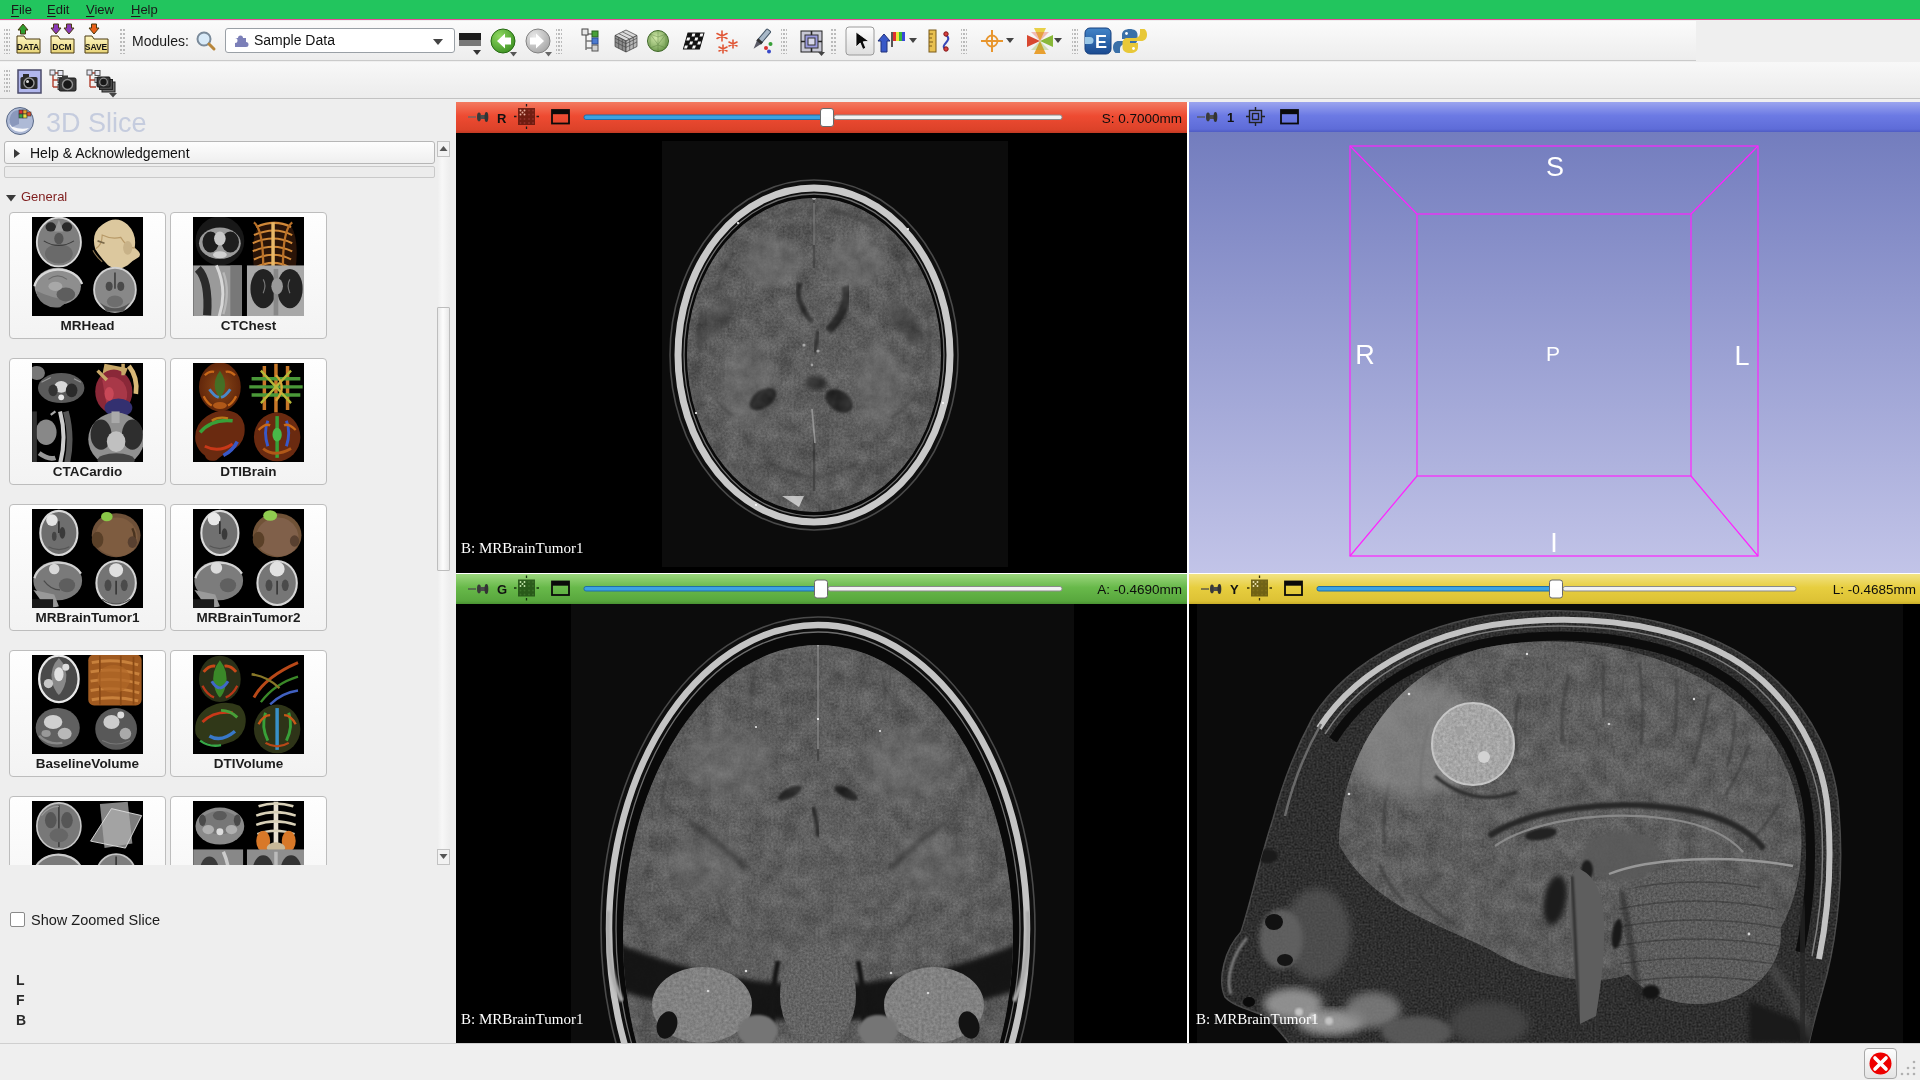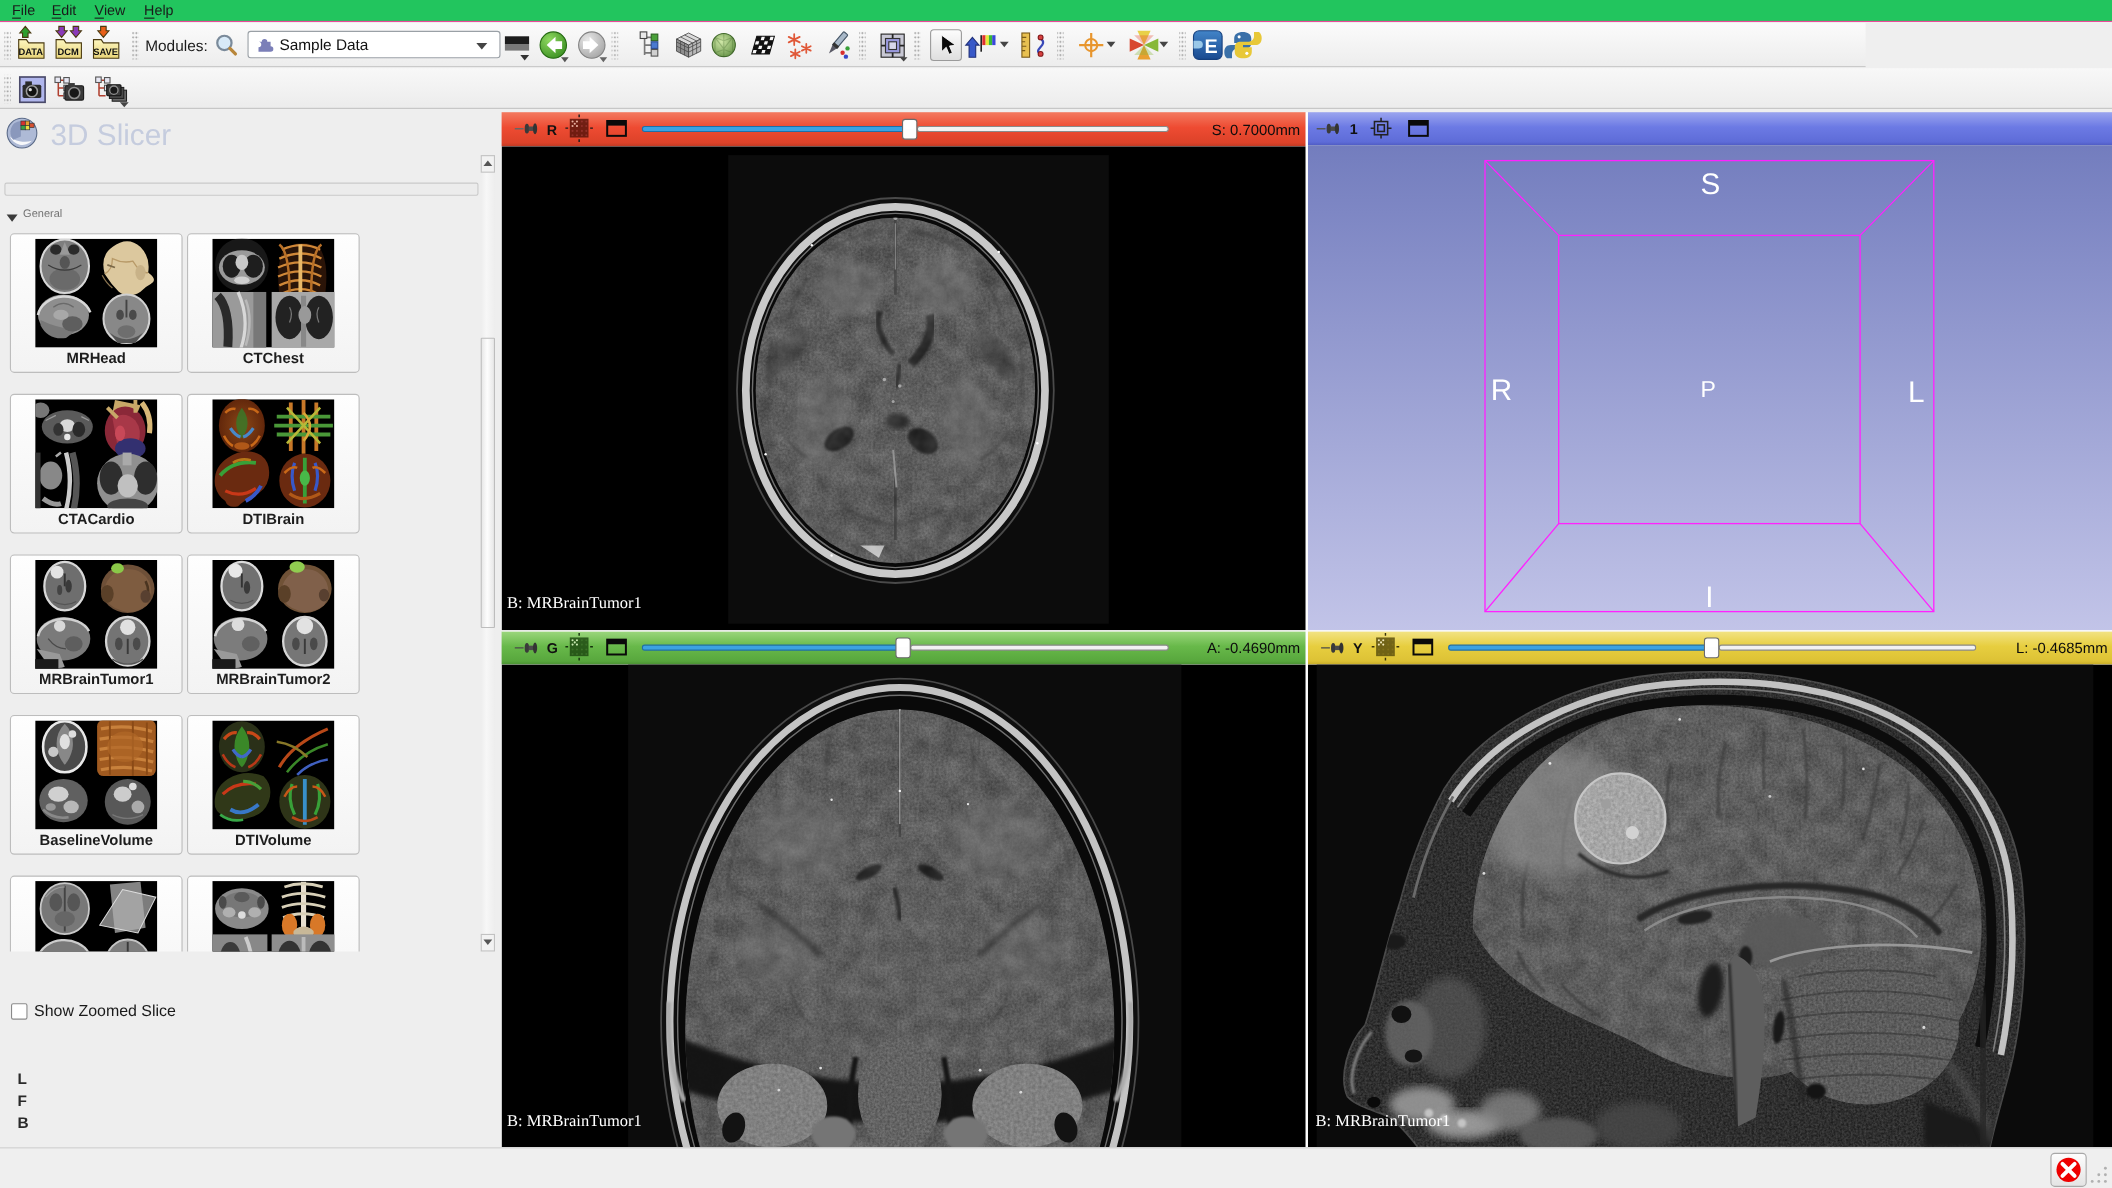--- a/index.html
+++ b/index.html
@@ -242,28 +242,34 @@
 <path d="M4,18 a12,12 0 0 0 20,4 a16,10 0 0 1 -20,-4 z" fill="#fff" opacity="0.9"></path>
 <path d="M8,6 a13,13 0 0 1 6,-2 l0,14 -7,3 a11,11 0 0 1 1,-15 z" fill="#8a98bc"></path>
 <g stroke="#333" stroke-width="0.6">
 <rect x="14" y="4" width="4" height="4" fill="#d83030"></rect>
 <rect x="18" y="4" width="4" height="4" fill="#e8a030"></rect>
 <rect x="14" y="8" width="4" height="4" fill="#38a048"></rect>
 <rect x="18" y="8" width="4" height="4" fill="#e8e040"></rect>
 <rect x="22" y="6" width="4" height="4" fill="#d85030"></rect>
 </g>
 </svg>
-<div style="position:absolute;left:46px;top:8px;font-size:27px;color:#c5ccde">3D Slicer</div>
-
+<div style="position:absolute;left:46px;top:8px;font-size:27px;color:#c5ccde">3D Slice</div>
+
+<div class="secbtn" style="left:4px;top:41px;width:431px;height:23px">
+<svg width="10" height="10" style="position:absolute;left:7px;top:7px">
+        <path d="M2,0 l6,4.5 -6,4.5 z" fill="#3a3a3a"></path>
+      </svg>
+<span style="position:absolute;left:25px;top:3px">Help &amp; Acknowledgement</span>
+</div>
 <div style="position:absolute;left:4px;top:66px;width:431px;height:12px;background:#ececec;border:1px solid #c9c9c9;border-radius:2px"></div>
 
 <svg width="12" height="10" style="position:absolute;left:5px;top:93px">
       <path d="M1,2 h10 l-5,6.5 z" fill="#3a3a3a"></path>
     </svg>
-<span style="position:absolute;left:21px;top:89px;font-size:10px;color:#737373">General</span>
+<span style="position:absolute;left:21px;top:89px;font-size:13px;color:#7f1d1d">General</span>
 
 <div style="position:absolute;left:0;top:104px;width:436px;height:661px;overflow:hidden">
 <div class="card" style="left:9px;top:8px">
 <svg width="111" height="99" viewBox="0 0 111 99">
 <rect width="111" height="99" fill="#000"></rect>
 <g transform="translate(27.75,24.75) scale(1.16) translate(-27.75,-24.75)">
             <ellipse cx="27" cy="25" rx="19" ry="21" fill="#7e7e7e" stroke="#d8d8d8" stroke-width="1.6"></ellipse>
 <ellipse cx="20" cy="12" rx="4.5" ry="4" fill="#2a2a2a"></ellipse>
             <ellipse cx="34" cy="12" rx="4.5" ry="4" fill="#2a2a2a"></ellipse>
 <polygon points="27,6 23,16 31,16" fill="#999"></polygon>

